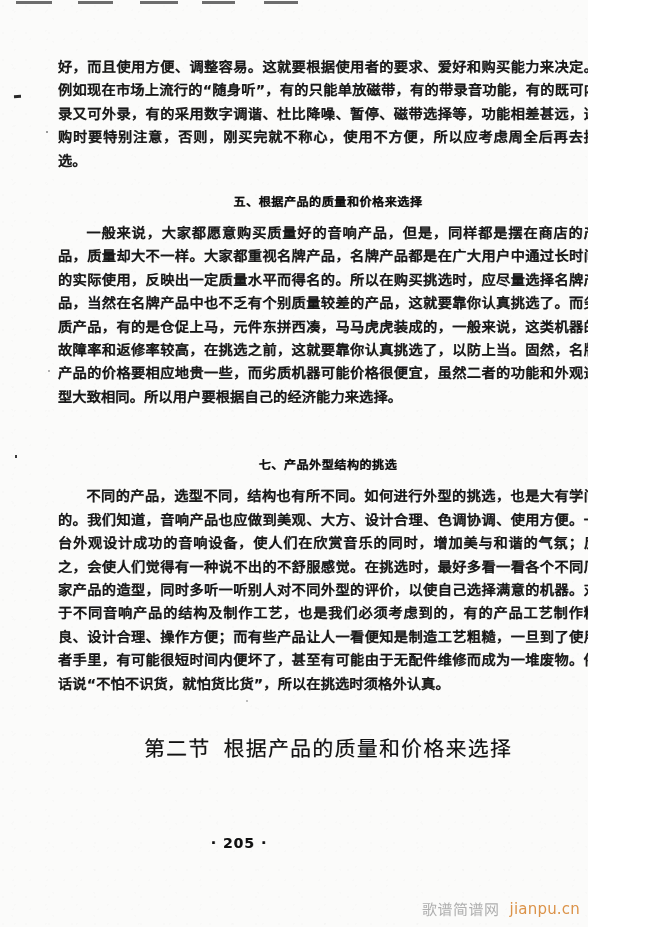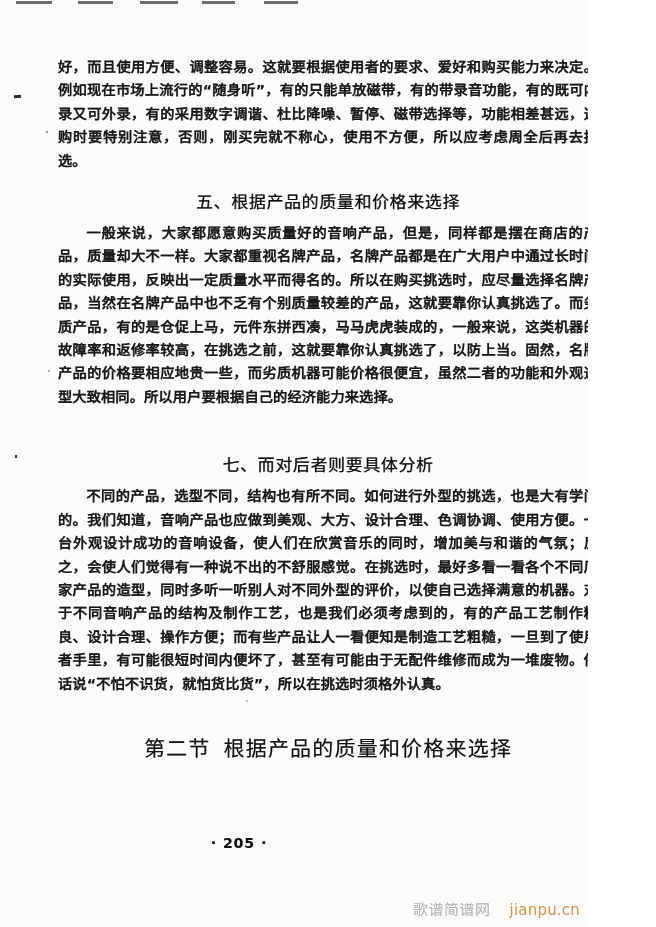--- a/index.html
+++ b/index.html
@@ -76,23 +76,23 @@
     letter-spacing: 0.15px;
     font-family: "DejaVu Sans", "Liberation Sans", sans-serif;
     
     text-shadow: 0.35px 0 0 rgba(0,0,0,0.30), -0.3px 0.3px 0 rgba(0,0,0,0.12);
   }
   .para.indent { text-indent: 2em; }
 
   .heading {
     margin: 0;
     text-align: center;
-    font-size: 17px;
+    font-size: 12px;
     line-height: 22px;
-    font-weight: 400;
+    font-weight: 700;
     color: #0d0d0d;
     letter-spacing: 0.6px;
     font-family: "DejaVu Sans", "Liberation Sans", sans-serif;
     text-shadow: 0.5px 0 0 rgba(0,0,0,0.45), -0.4px 0.35px 0 rgba(0,0,0,0.2);
   }
 
   .section-title {
     margin: 0;
     text-align: center;
     font-size: 21px;
@@ -124,22 +124,22 @@
     font-family: "DejaVu Sans", "Liberation Sans", sans-serif;
     text-shadow: 0.45px 0 0 rgba(0,0,0,0.4);
   }
 
   
   .watermark {
     position: absolute;
     right: 8px;
     bottom: 8px;
     display: flex;
-    align-items: flex-end;
-    gap: 19px;
+    align-items: center;
+    gap: 10px;
     opacity: 0.92;
   }
   .watermark .wm-cn {
     font-size: 15px;
     color: #a9a9a9;
     letter-spacing: 0.5px;
     font-family: "DejaVu Sans", "Liberation Sans", sans-serif;
   }
   .watermark .wm-url {
     font-size: 15px;
@@ -174,21 +174,21 @@
 
     <div class="sp-h-top"></div>
     <h2 class="heading">五、根据产品的质量和价格来选择</h2>
     <div class="sp-h-bot"></div>
     <p class="para indent">一般来说，大家都愿意购买质量好的音响产品，但是，同样都是摆在商店的产品，质量却大不一样。大家都重视名牌产品，名牌产品都是在广大用户中通过长时间的实际使用，反映出一定质量水平而得名的。所以在购买挑选时，应尽量选择名牌产品，当然在名牌产品中也不乏有个别质量较差的产品，这就要靠你认真挑选了。而劣质产品，有的是仓促上马，元件东拼西凑，马马虎虎装成的，一般来说，这类机器的故障率和返修率较高，在挑选之前，这就要靠你认真挑选了，以防上当。固然，名牌产品的价格要相应地贵一些，而劣质机器可能价格很便宜，虽然二者的功能和外观造型大致相同。所以用户要根据自己的经济能力来选择。</p>
 
     <div class="sp-h-top"></div>
     <div class="sp-h-bot"></div>
 
     <div class="sp-h-top"></div>
-    <h2 class="heading">七、而对后者则要具体分析</h2>
+    <h2 class="heading">七、产品外型结构的挑选</h2>
     <div class="sp-h-bot"></div>
     <p class="para indent">不同的产品，选型不同，结构也有所不同。如何进行外型的挑选，也是大有学问的。我们知道，音响产品也应做到美观、大方、设计合理、色调协调、使用方便。一台外观设计成功的音响设备，使人们在欣赏音乐的同时，增加美与和谐的气氛；反之，会使人们觉得有一种说不出的不舒服感觉。在挑选时，最好多看一看各个不同厂家产品的造型，同时多听一听别人对不同外型的评价，以使自己选择满意的机器。对于不同音响产品的结构及制作工艺，也是我们必须考虑到的，有的产品工艺制作精良、设计合理、操作方便；而有些产品让人一看便知是制造工艺粗糙，一旦到了使用者手里，有可能很短时间内便坏了，甚至有可能由于无配件维修而成为一堆废物。俗话说“不怕不识货，就怕货比货”，所以在挑选时须格外认真。</p>
 
     <div class="sp-big-top"></div>
     <h1 class="section-title">
       <span class="sec-no">第二节</span><span>根据产品的质量和价格来选择</span>
     </h1>
     <div class="sp-big-bot"></div>
 
   </div>

